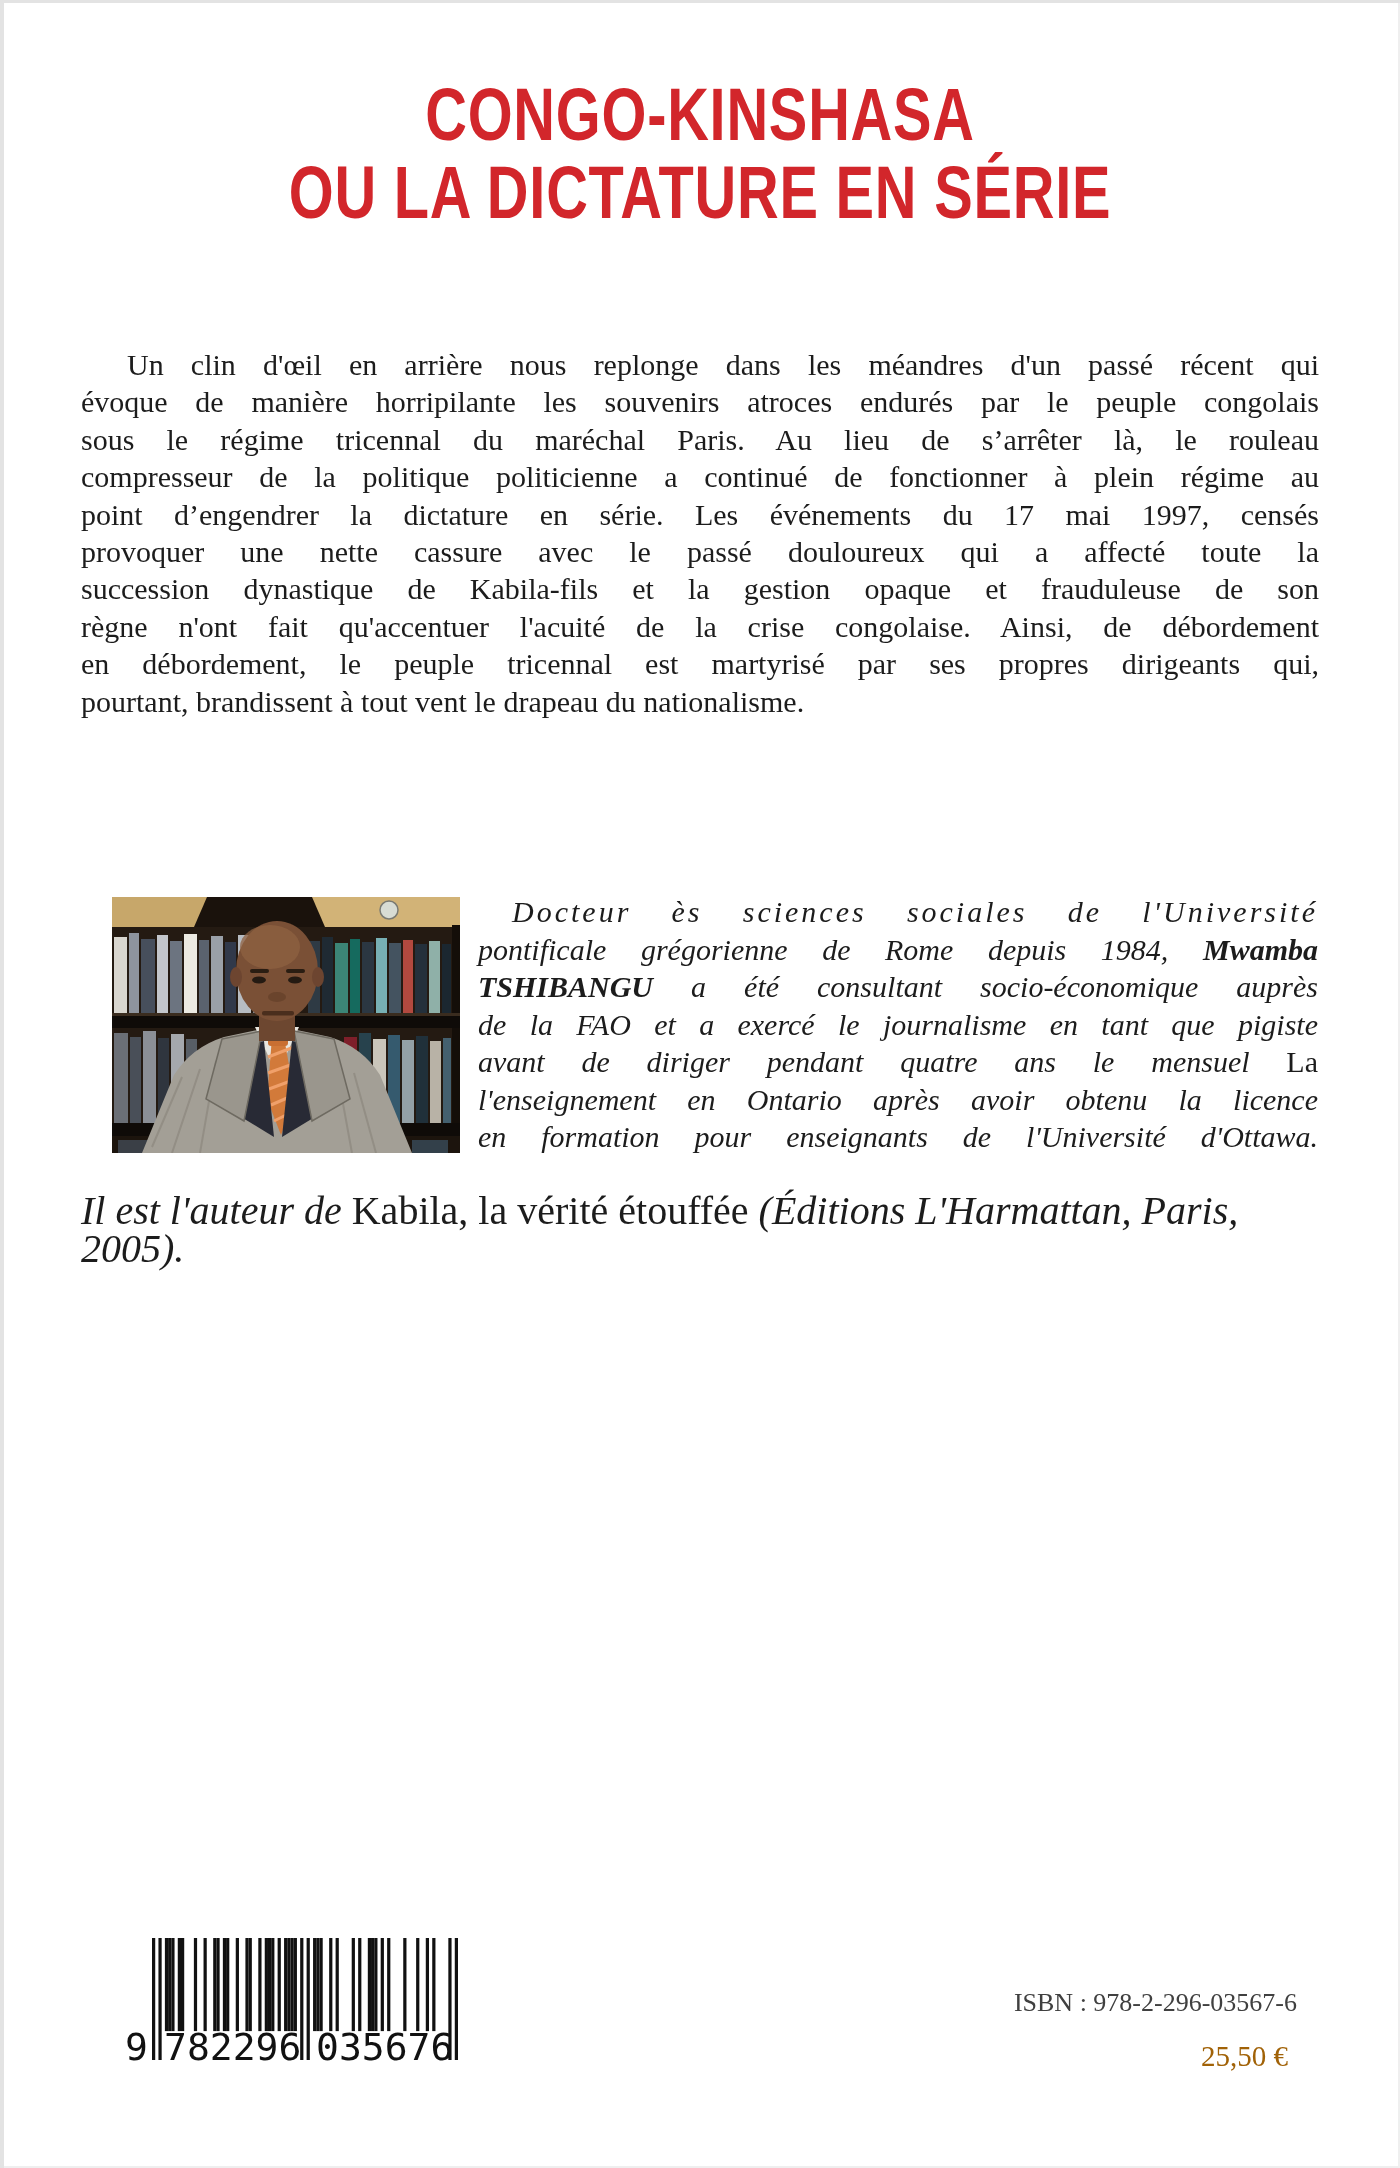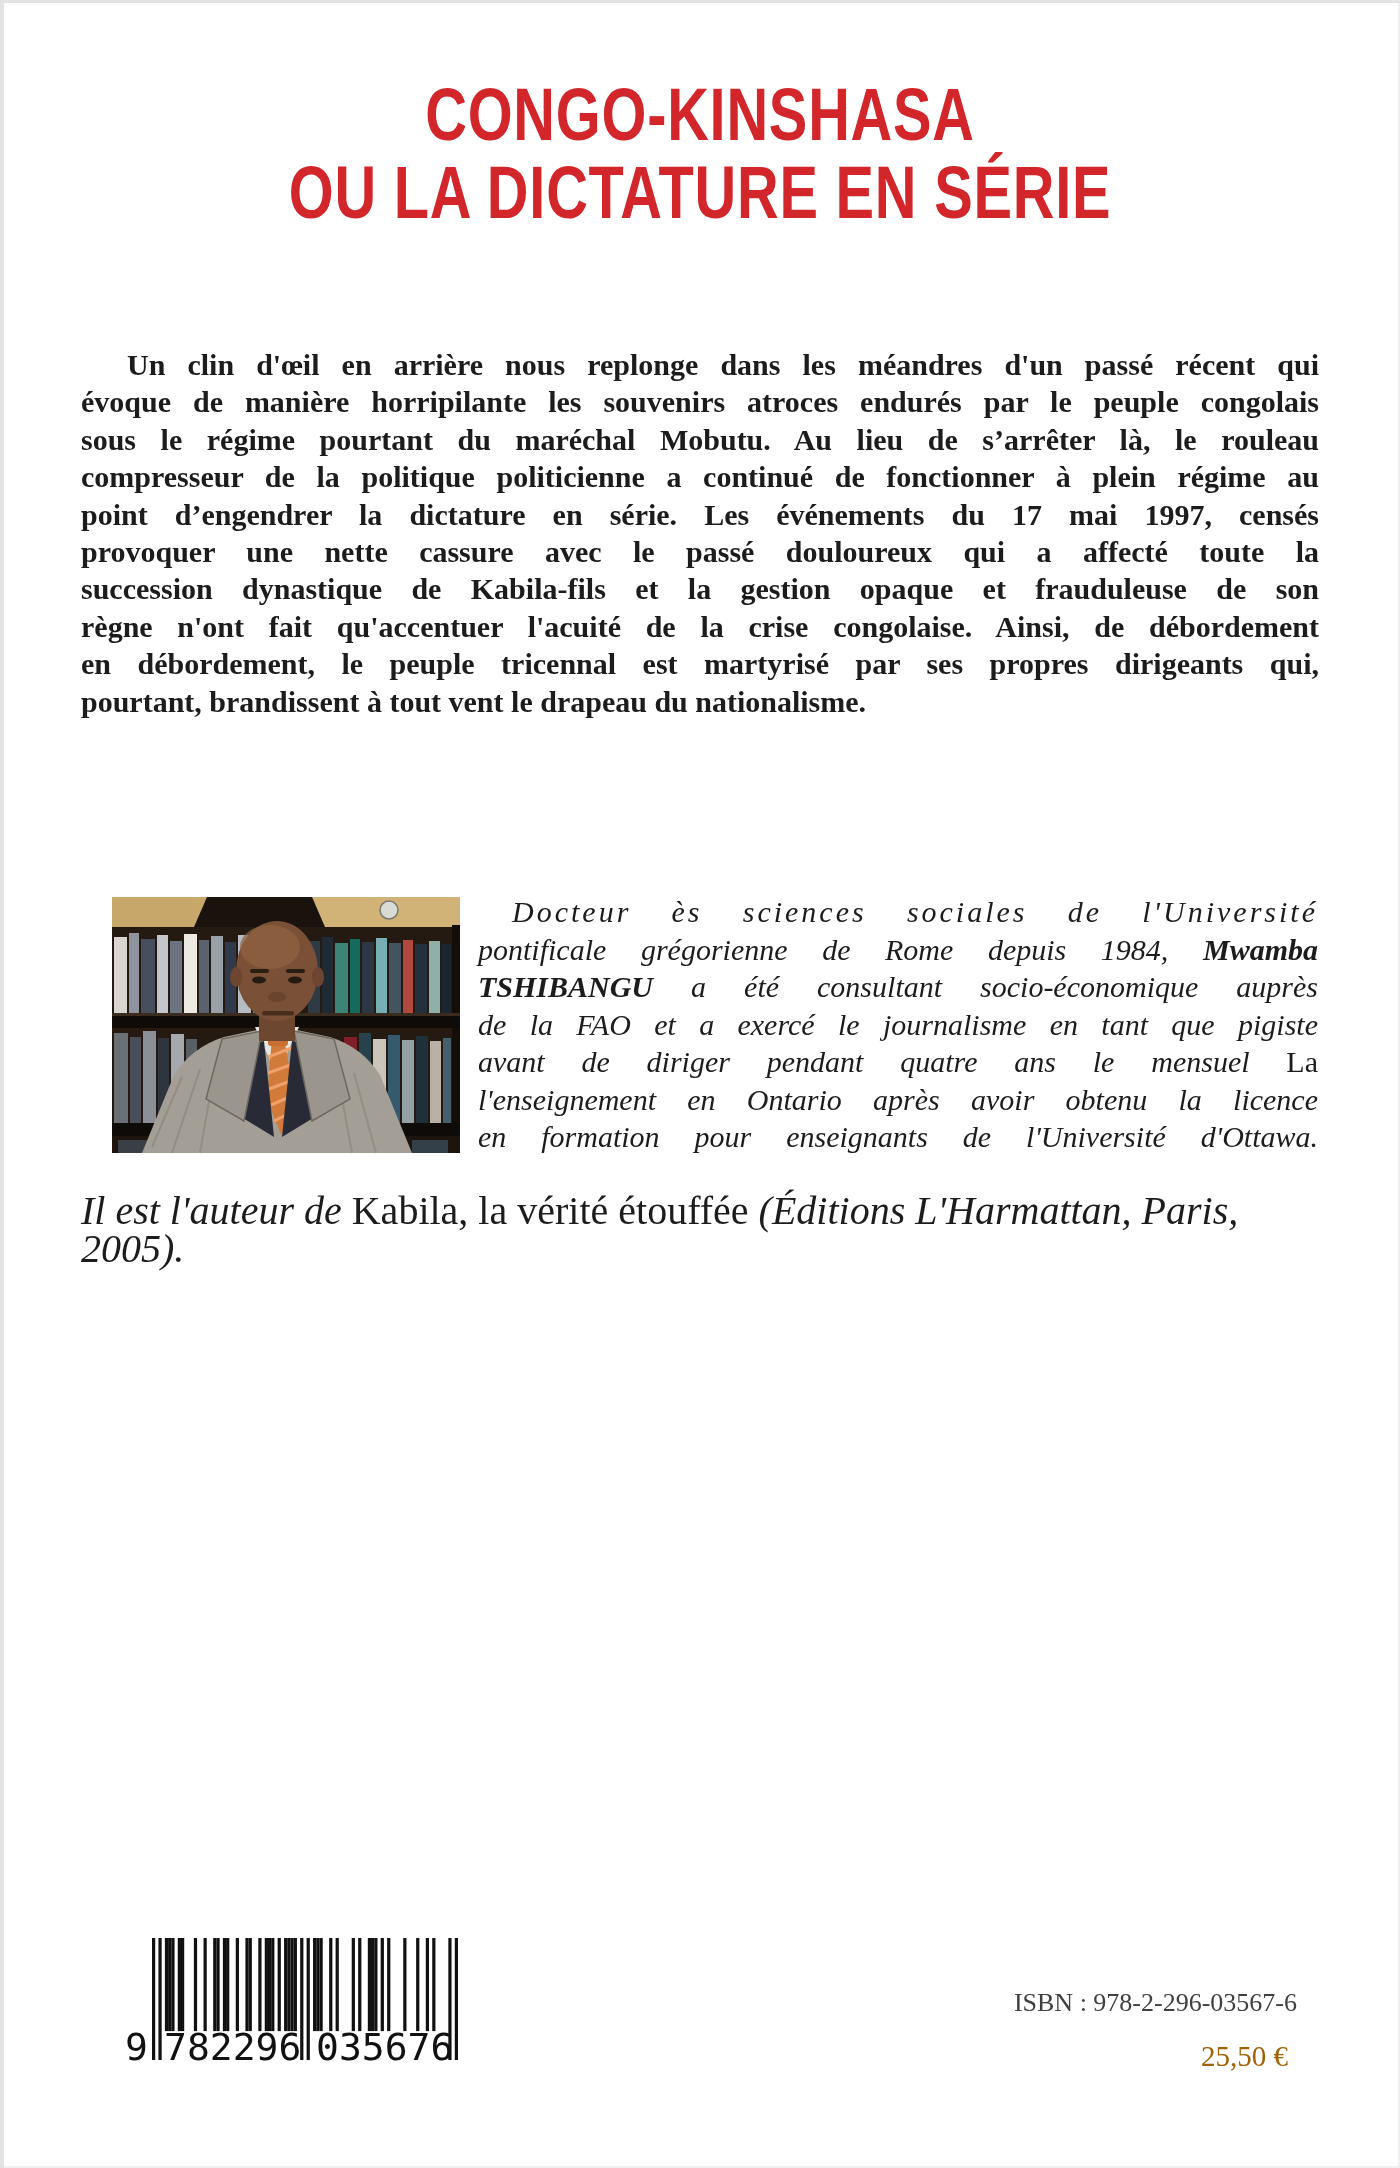--- a/index.html
+++ b/index.html
@@ -17,21 +17,21 @@
     font-size:74px;line-height:78px;color:#d2262b;
     transform:scaleX(0.78);letter-spacing:1px;white-space:nowrap;
   }
 
   
   .jline{text-align:justify;text-align-last:justify;}
 
   
   .synopsis{
     position:absolute;left:81px;top:346px;width:1238px;
-    font-size:30px;line-height:37.4px;font-weight:bold;
+    font-size:30px;line-height:37.4px;
   }
   .synopsis .jline:first-child{text-indent:46px;}
   .synopsis .jline:last-child{text-align-last:left;}
 
   
   .author-photo{position:absolute;left:112px;top:897px;width:348px;height:256px;}
   .bio-col{
     position:absolute;left:478px;top:893px;width:840px;
     font-size:30px;line-height:37.5px;font-style:italic;
   }
@@ -66,21 +66,21 @@
 <div class="page-edge"></div>
 
 <div class="title">
   <div>CONGO-KINSHASA</div>
   <div>OU LA DICTATURE EN SÉRIE</div>
 </div>
 
 <div class="synopsis">
     <div class="jline">Un clin d'œil en arrière nous replonge dans les méandres d'un passé récent qui</div>
     <div class="jline">évoque de manière horripilante les souvenirs atroces endurés par le peuple congolais</div>
-    <div class="jline">sous le régime pourtant du maréchal Mobutu. Au lieu de s’arrêter là, le rouleau</div>
+    <div class="jline">sous le régime tricennal du maréchal Paris. Au lieu de s’arrêter là, le rouleau</div>
     <div class="jline">compresseur de la politique politicienne a continué de fonctionner à plein régime au</div>
     <div class="jline">point d’engendrer la dictature en série. Les événements du 17 mai 1997, censés</div>
     <div class="jline">provoquer une nette cassure avec le passé douloureux qui a affecté toute la</div>
     <div class="jline">succession dynastique de Kabila-fils et la gestion opaque et frauduleuse de son</div>
     <div class="jline">règne n'ont fait qu'accentuer l'acuité de la crise congolaise. Ainsi, de débordement</div>
     <div class="jline">en débordement, le peuple tricennal est martyrisé par ses propres dirigeants qui,</div>
     <div class="jline">pourtant, brandissent à tout vent le drapeau du nationalisme.</div>
   </div>
 
 <div class="author-photo">

